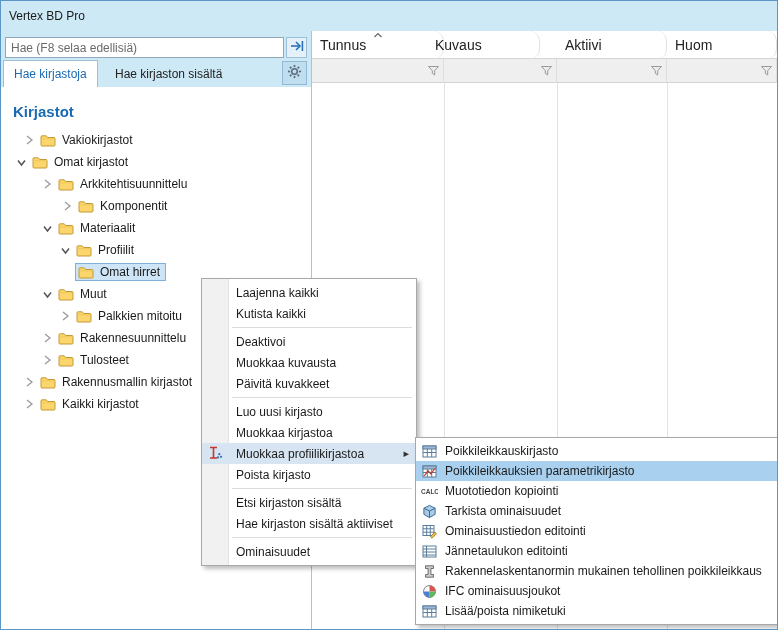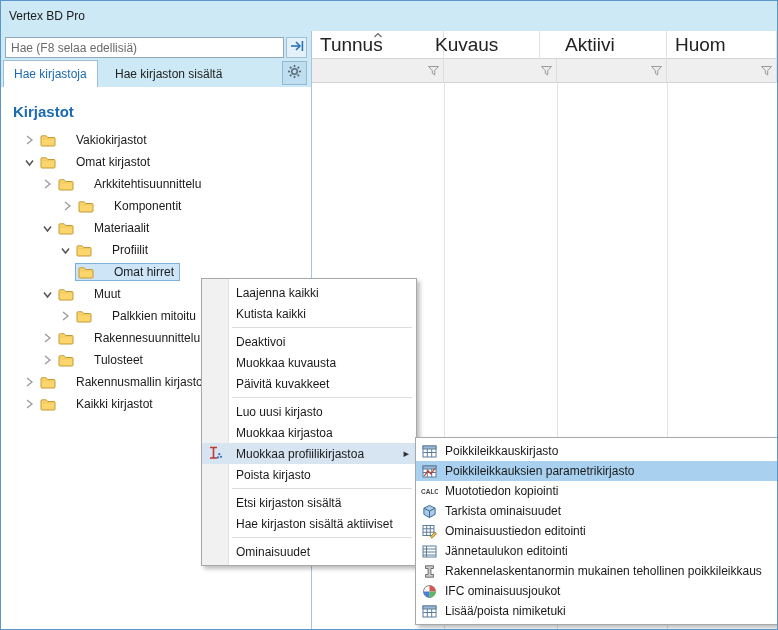--- a/index.html
+++ b/index.html
@@ -43,30 +43,30 @@
   }
   
   .left-panel {
     position:absolute; left:0; top:86px; width:311px; bottom:0;
     background:#fff; border-right:1px solid #a9c6d8;
   }
   .tree-title { position:absolute; left:12px; top:16px; font-size:15px; font-weight:bold; color:#1a6ab2; }
   .tree { position:absolute; left:0; top:42px; width:100%; }
   .trow { height:22px; display:flex; align-items:center; cursor:default; }
   .chev { width:16px; display:flex; justify-content:center; align-items:center; flex:0 0 16px; }
-  .selwrap { display:flex; align-items:center; gap:20px; padding:1px 5px 1px 2px; border:1px solid transparent; }
+  .selwrap { display:flex; align-items:center; gap:6px; padding:1px 5px 1px 2px; border:1px solid transparent; }
   .selwrap.sel { background:#cde5f7; border-color:#7fb0da; }
   .ficon { width:16px; height:13px; display:flex; flex:0 0 16px; }
   .tlabel { font-size:12px; white-space:nowrap; }
   
   .right-panel { position:absolute; left:311px; top:30px; right:0; bottom:0; background:#fff; }
   .grid-header { position:absolute; left:0; top:0; width:100%; height:28px; background:#fff; border-bottom:1px solid #d4d4d4; }
   .hcell {
     position:absolute; top:0; height:28px; border-right:1px solid #e2e2e2;
-    display:flex; align-items:center; padding-left:8px; font-size:19px; color:#222; cursor:default;
+    display:flex; align-items:center; padding-left:8px; font-size:14px; color:#222; cursor:default;border-radius:10px;
   }
   .sortmark { position:absolute; top:1px; left:50%; transform:translateX(-50%); line-height:0; }
   .filter-row { position:absolute; left:0; top:28px; width:100%; height:24px; background:#efefef; border-bottom:1px solid #d4d4d4; }
   .fcell { position:absolute; top:0; height:24px; border-right:1px solid #dedede; cursor:default; }
   .funnel { position:absolute; right:3px; top:50%; transform:translateY(-50%); width:13px; height:13px; line-height:0; }
   .grid-body { position:absolute; left:0; top:52px; width:100%; bottom:0; }
   .vline { position:absolute; top:0; bottom:0; width:0; border-left:1px solid #e3e3e3; }
   
   .menu {
     position:absolute; left:200px; top:277px; width:216px;
@@ -158,21 +158,21 @@
           <span class="selwrap">
             <span class="ficon">
               <svg width="16" height="13" viewBox="0 0 16 13">
                 <path d="M1 3 Q1 1.8 2 1.8 h4.2 l1.4 1.7 H14 q1 0 1 1 V11 q0 1 -1 1 H2 q-1 0 -1 -1 Z" fill="#fcd66d" stroke="#c49a37"></path>
                 <path d="M1.5 4.8 h13" stroke="#eec65c" fill="none"></path>
               </svg>
             </span>
             <span class="tlabel">Vakiokirjastot</span>
           </span>
         </div>
-        <div class="trow" style="padding-left: 20px;">
+        <div class="trow" style="padding-left: 12px;">
           <span class="chev">
             <svg width="11" height="11" viewBox="0 0 11 11">
               <path d="M2 3.5 L5.5 8 L9 3.5" fill="none" stroke="#555" stroke-width="1.5"></path>
             </svg>
           </span>
           <span class="selwrap">
             <span class="ficon">
               <svg width="16" height="13" viewBox="0 0 16 13">
                 <path d="M1 3 Q1 1.8 2 1.8 h4.2 l1.4 1.7 H14 q1 0 1 1 V11 q0 1 -1 1 H2 q-1 0 -1 -1 Z" fill="#fcd66d" stroke="#c49a37"></path>
                 <path d="M1.5 4.8 h13" stroke="#eec65c" fill="none"></path>

